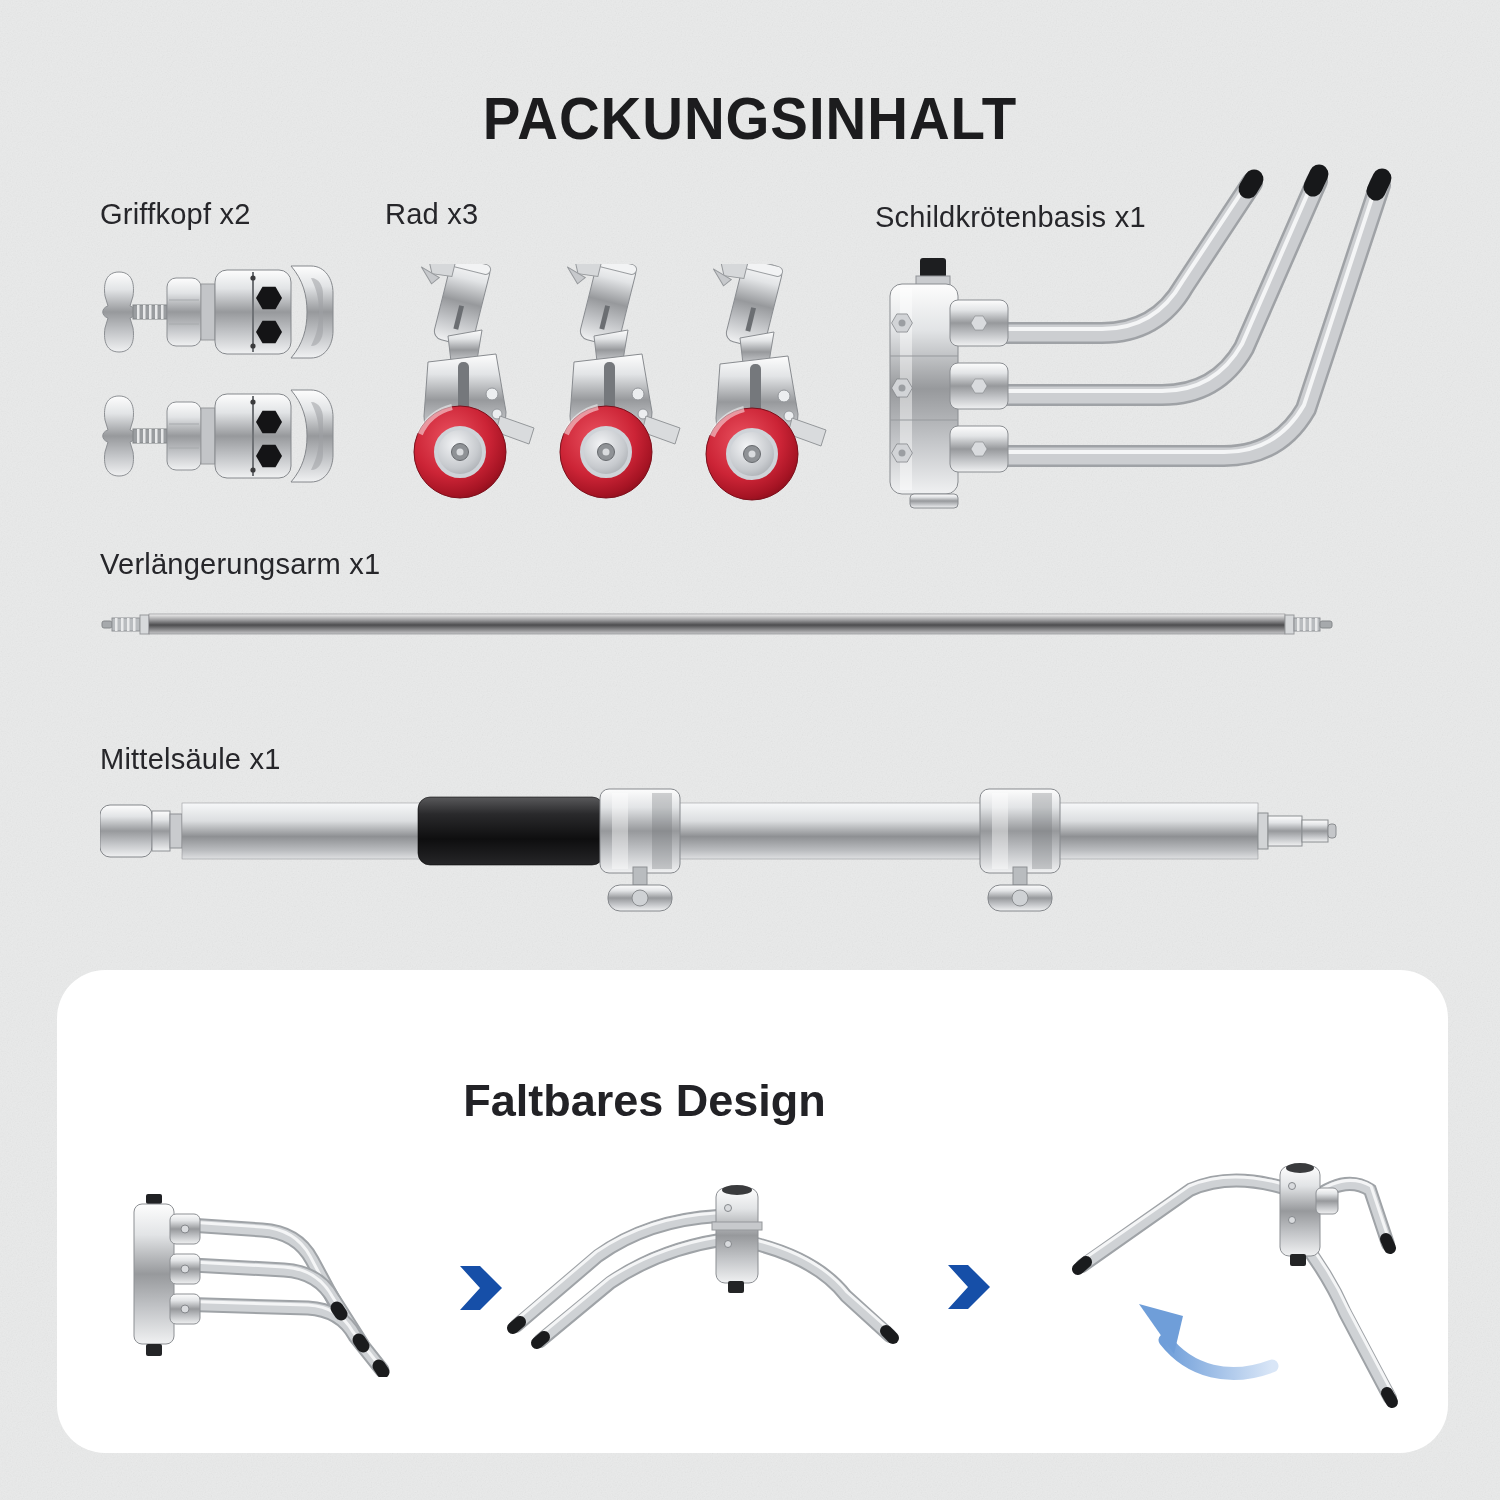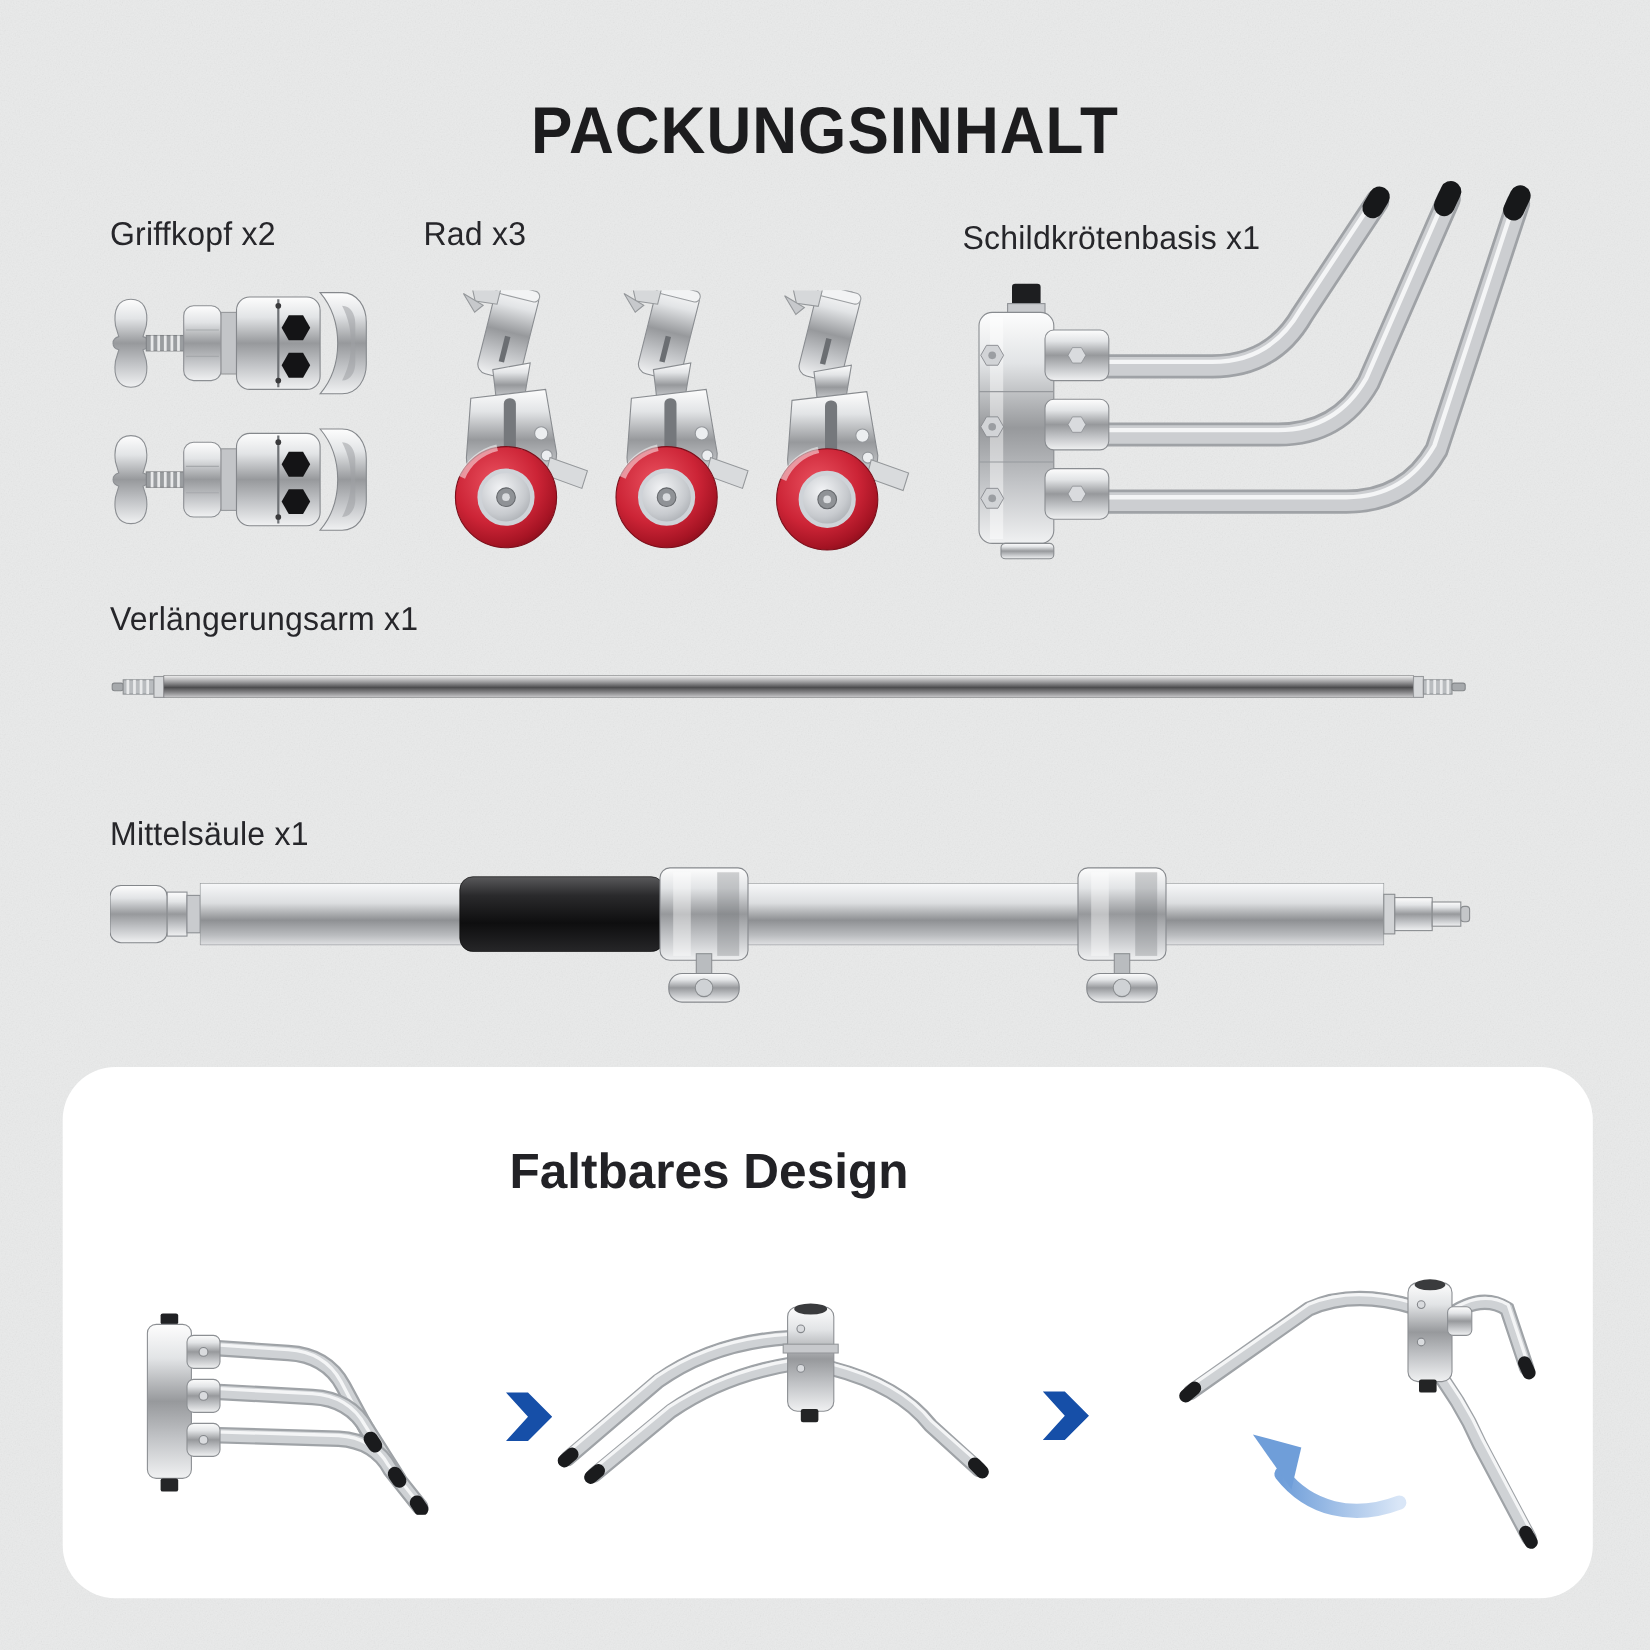--- a/index.html
+++ b/index.html
@@ -16,21 +16,21 @@
   }
   .item-label{
     font-size:30px;font-weight:500;color:#26262a;letter-spacing:.2px;
     transform:scaleX(.97);transform-origin:left center;white-space:nowrap;
   }
   .card{
     left:57px;top:970px;width:1391px;height:483px;
     background:#ffffff;border-radius:48px;
   }
   .card-title{
-    top:1002px;left:0;width:1289px;text-align:center;
+    top:1038px;left:0;width:1289px;text-align:center;
     font-size:45px;font-weight:700;color:#222226;
   }
   .card-desc{
     left:0;width:1500px;text-align:center;
     font-size:27px;color:#2e2e30;line-height:34px;
   }
   svg{display:block;}
 </style>
 </head>
 <body>

